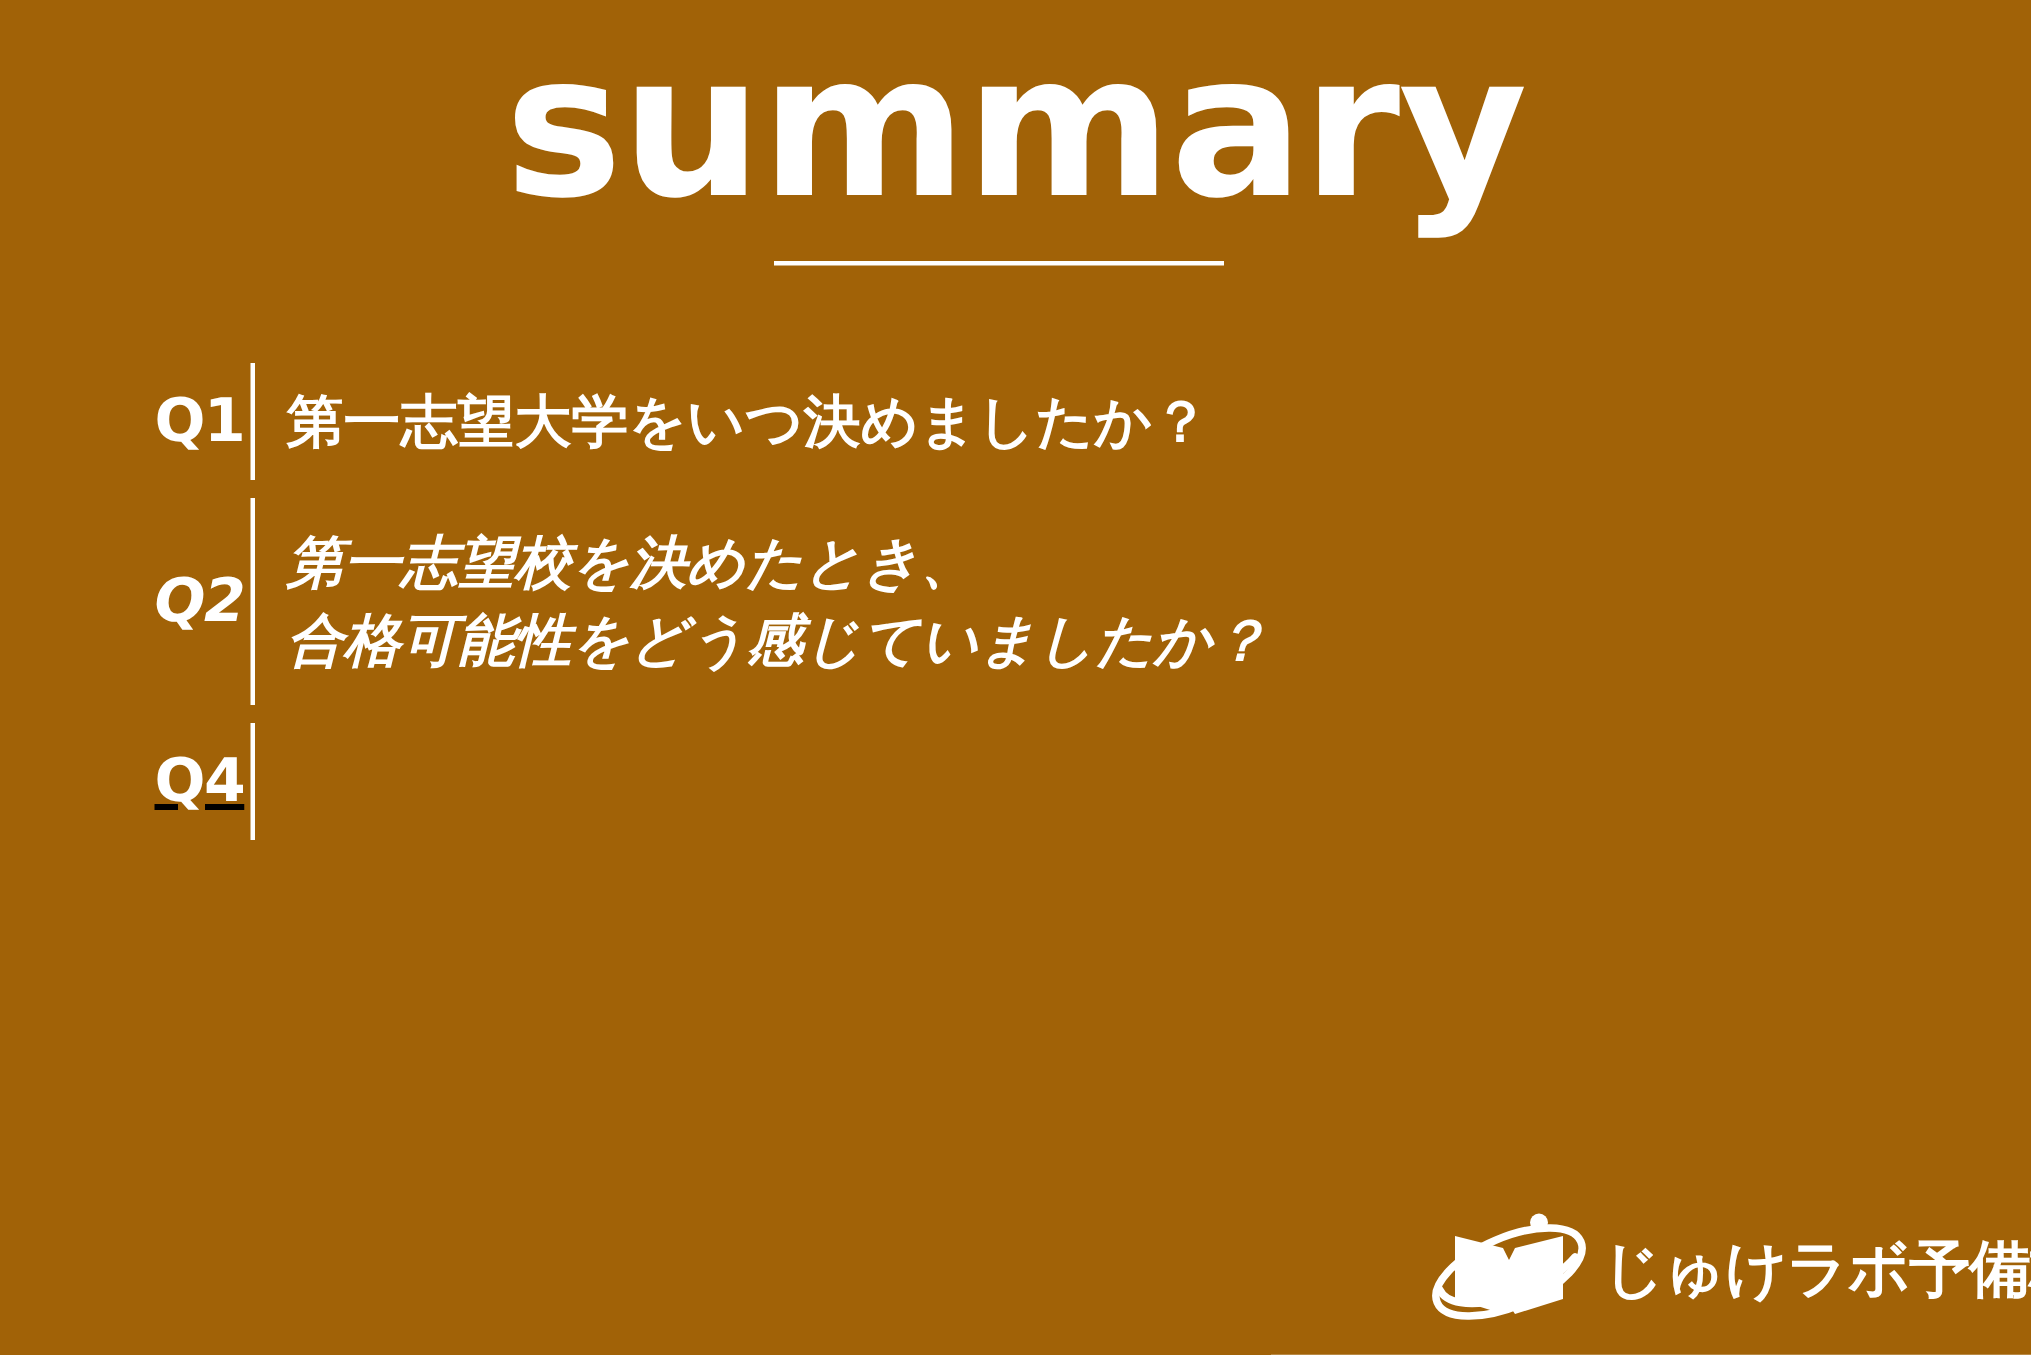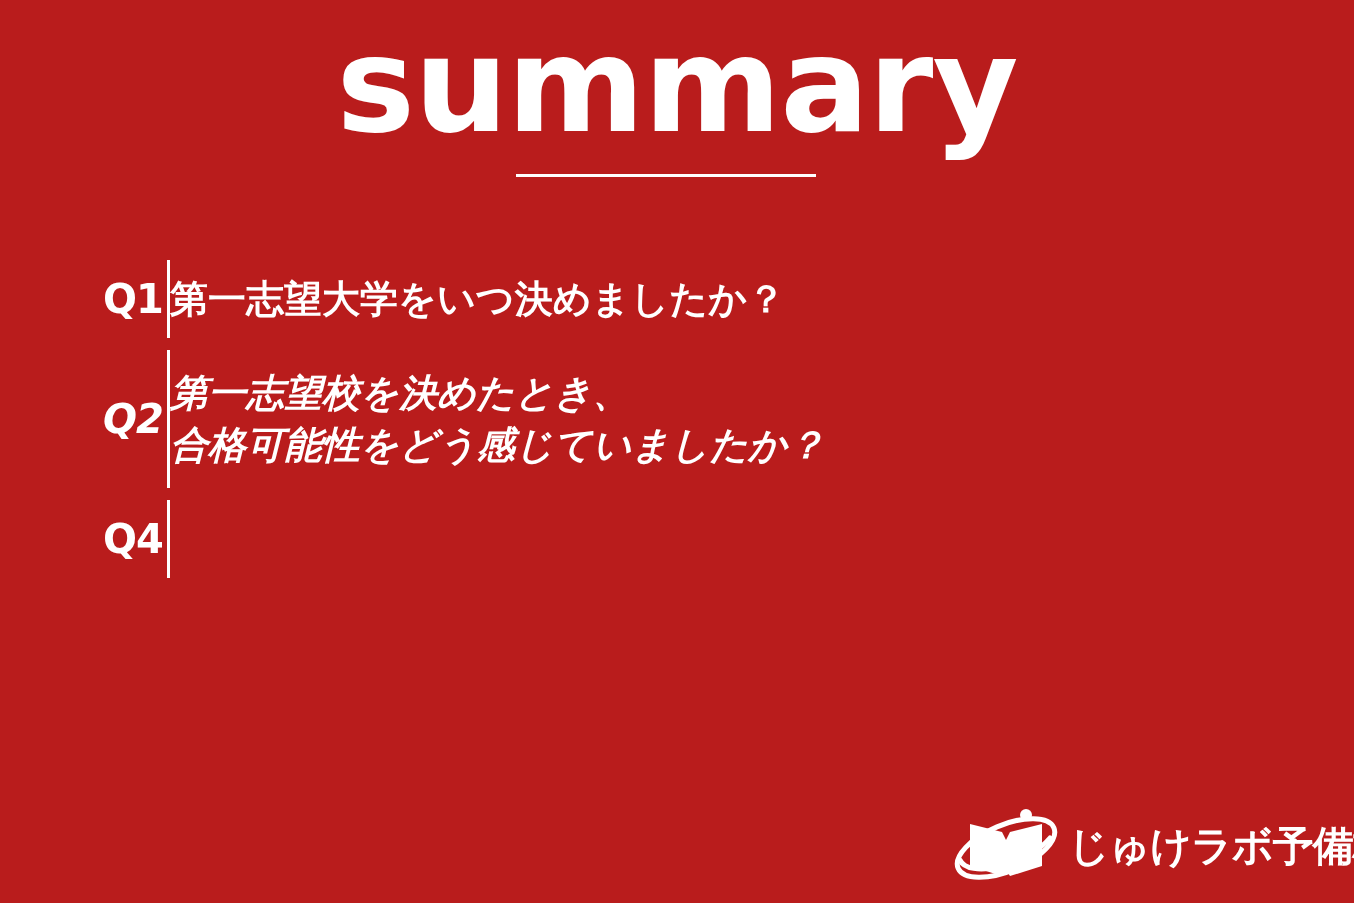--- a/index.html
+++ b/index.html
@@ -9,21 +9,21 @@
   body {
     width: 1354px;
     height: 903px;
     overflow: hidden;
     font-family: "Liberation Sans", "DejaVu Sans", sans-serif;
   }
   #slide {
     position: relative;
     width: 1354px;
     height: 903px;
-    background: #b91c1c;
+    background: #a16207;
     overflow: hidden;
   }
 
   
   .title-block {
     position: absolute;
     left: 0;
     top: 14px;
     width: 1354px;
     text-align: center;
@@ -43,52 +43,53 @@
     top: 174px;
     width: 300px;
     height: 3px;
     background: #ffffff;
   }
 
   
   .qlist {
     position: absolute;
     left: 103px;
-    top: 254px;
+    top: 236px;
     width: 1160px;
   }
   .qrow {
     display: flex;
     align-items: center;
     position: relative;
   }
   .qrow.r1 { height: 90px; }
   .qrow.r2 { height: 150px; font-style: italic; }
   .qrow.r3 { height: 150px; }
-  .qrow.r4 { height: 90px; }
+  .qrow.r4 { height: 90px; text-decoration: underline; }
 
   .qlabel {
     width: 64px;
     flex: 0 0 64px;
     font-family: "DejaVu Sans", "Liberation Sans", sans-serif;
     font-size: 40px;
     font-weight: 700;
     color: #ffffff;
     line-height: 1;
     letter-spacing: -1px;
     text-align: left;
   }
   .qdivider {
     flex: 0 0 3px;
     width: 3px;
     background: #ffffff;
     align-self: stretch;
     margin: 6px 0;
   }
   .qtext {
+    padding-left: 21px;
     font-family: "DejaVu Sans", "Liberation Sans", sans-serif;
     font-size: 38px;
     font-weight: 700;
     color: #ffffff;
     line-height: 1.38;
     white-space: pre-line;
     letter-spacing: 0px;
   }
 
   

